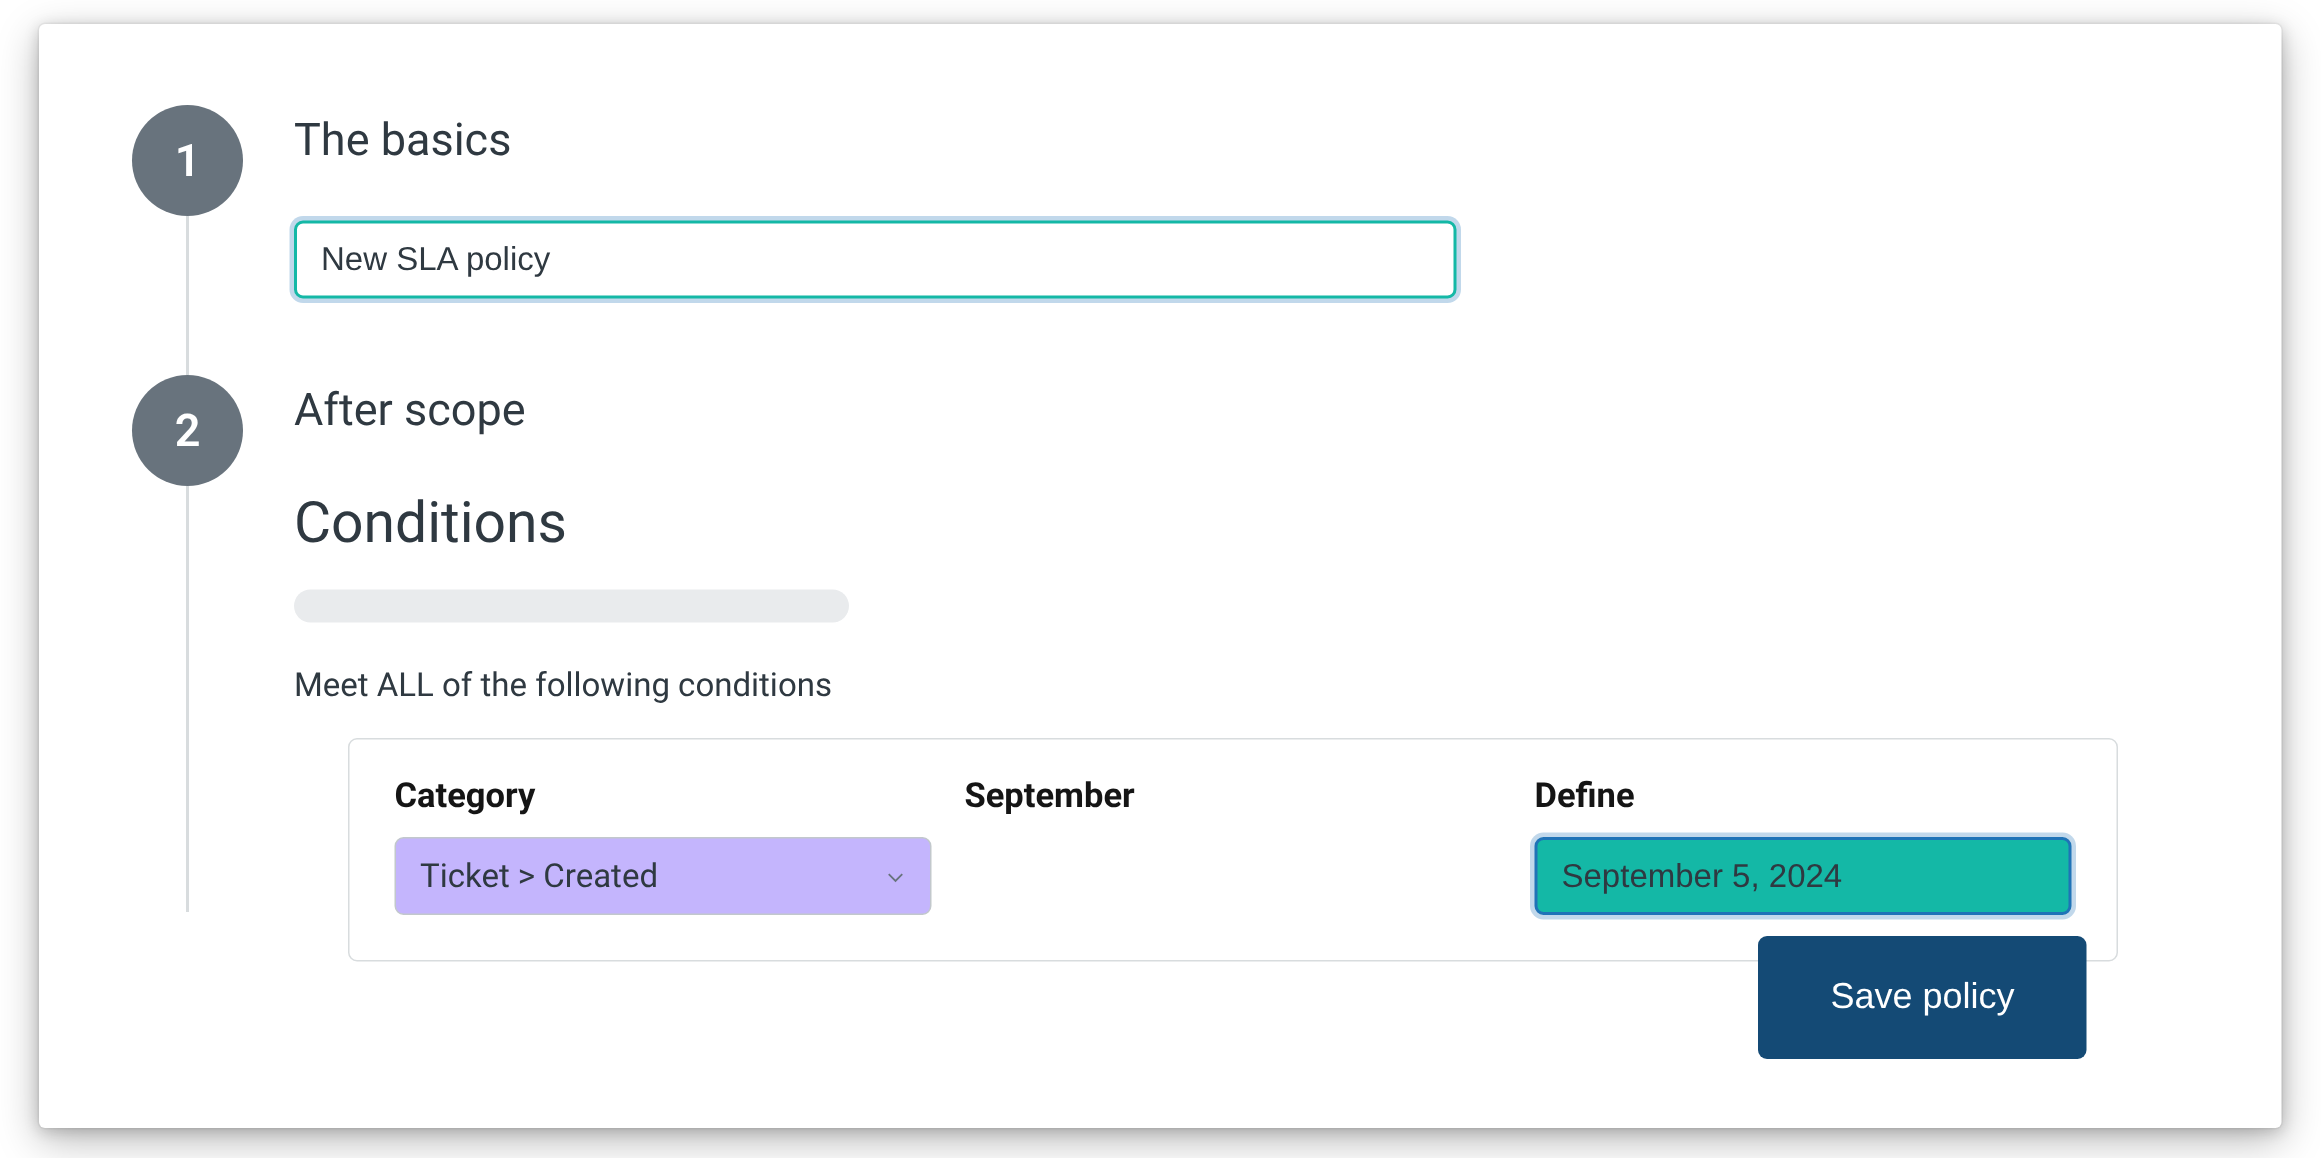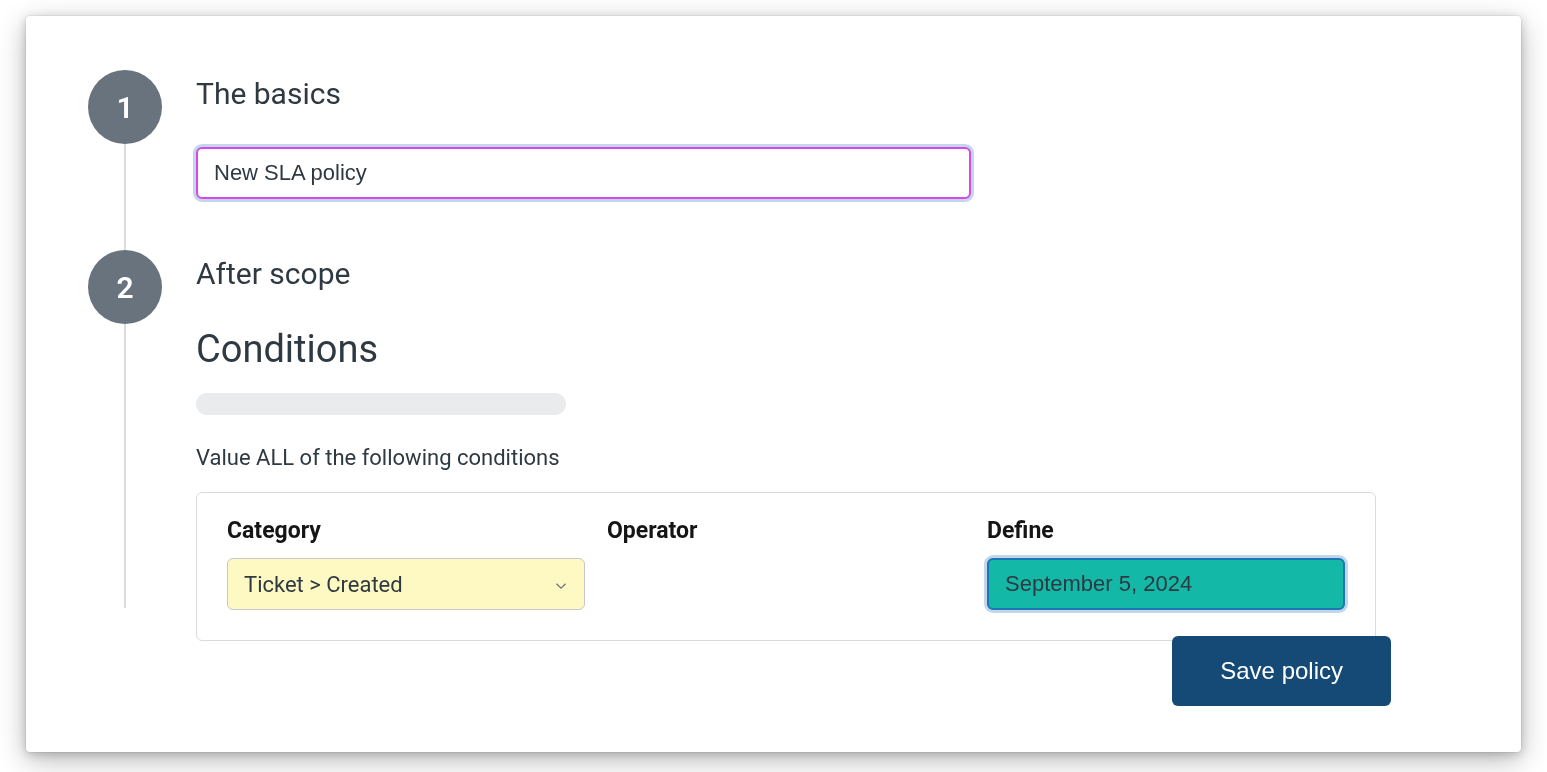--- a/index.html
+++ b/index.html
@@ -65,21 +65,21 @@
       margin-bottom: 36px;
     }
     .field-label {
       font-size: 22px;
       color: #2f3941;
       margin-bottom: 14px;
     }
     .text-input {
       width: 775px;
       height: 52px;
-      border: 2px solid #d946ef;
+      border: 2px solid #14b8a6;
       border-radius: 6px;
       padding: 0 16px;
       font-size: 22px;
       color: #2f3941;
       outline: none;
       box-shadow: 0 0 0 3px rgba(31,115,183,0.28);
     }
     .step1-body {
       padding-bottom: 42px;
     }
@@ -112,40 +112,41 @@
       color: #2f3941;
       margin-bottom: 22px;
     }
     .conditions-box {
       border: 1px solid #d8dcde;
       border-radius: 6px;
       padding: 24px 30px 30px 30px;
       display: flex;
       gap: 22px;
       width: 1180px;
+      margin-left: 36px;
     }
     .cond-col {
       display: flex;
       flex-direction: column;
       flex: 1;
     }
     .cond-label {
       font-size: 23px;
       font-weight: 700;
       color: #151515;
       margin-bottom: 14px;
     }
     .select {
       height: 52px;
       border: 1px solid #c2c8cc;
       border-radius: 6px;
       padding: 0 44px 0 16px;
       font-size: 22px;
       color: #2f3941;
-      background: #fef9c3;
+      background: #c4b5fd;
       position: relative;
       display: flex;
       align-items: center;
       cursor: pointer;
     }
     .select .chevron {
       position: absolute;
       right: 14px;
       top: 50%;
       transform: translateY(-50%);
@@ -174,21 +175,21 @@
     .save-row {
       position: absolute;
       right: 130px;
       bottom: 46px;
     }
     .save-btn {
       background: #144a75;
       color: #ffffff;
       border: none;
       border-radius: 6px;
-      height: 70px;
+      height: 82px;
       padding: 0 48px;
       font-size: 24px;
       font-weight: 500;
       cursor: pointer;
     }
   </style>
 </head>
 <body>
 
 <div class="card">
@@ -208,37 +209,37 @@
 
     <div class="step">
       <div class="step-marker-col">
         <div class="step-badge">2</div>
         <div class="connector connector2"></div>
       </div>
       <div class="step-body">
         <div class="step-title">After scope</div>
         <div class="section-heading">Conditions</div>
         <div class="placeholder-bar"></div>
-        <div class="conditions-subtitle">Value ALL of the following conditions</div>
+        <div class="conditions-subtitle">Meet ALL of the following conditions</div>
 
         <div class="conditions-box">
           <div class="cond-col">
             <div class="cond-label">Category</div>
             <div class="select">
               <span>Ticket &gt; Created</span>
               <span class="chevron">
                 <svg viewBox="0 0 24 24">
                     <polyline points="6 9 12 15 18 9"></polyline>
                   </svg>
               </span>
             </div>
           </div>
 
           <div class="cond-col">
-            <div class="cond-label">Operator</div>
+            <div class="cond-label">September</div>
           </div>
 
           <div class="cond-col">
             <div class="cond-label">Define</div>
             <input class="value-input" type="text" value="September 5, 2024" style="">
           </div>
         </div>
       </div>
     </div>
 

